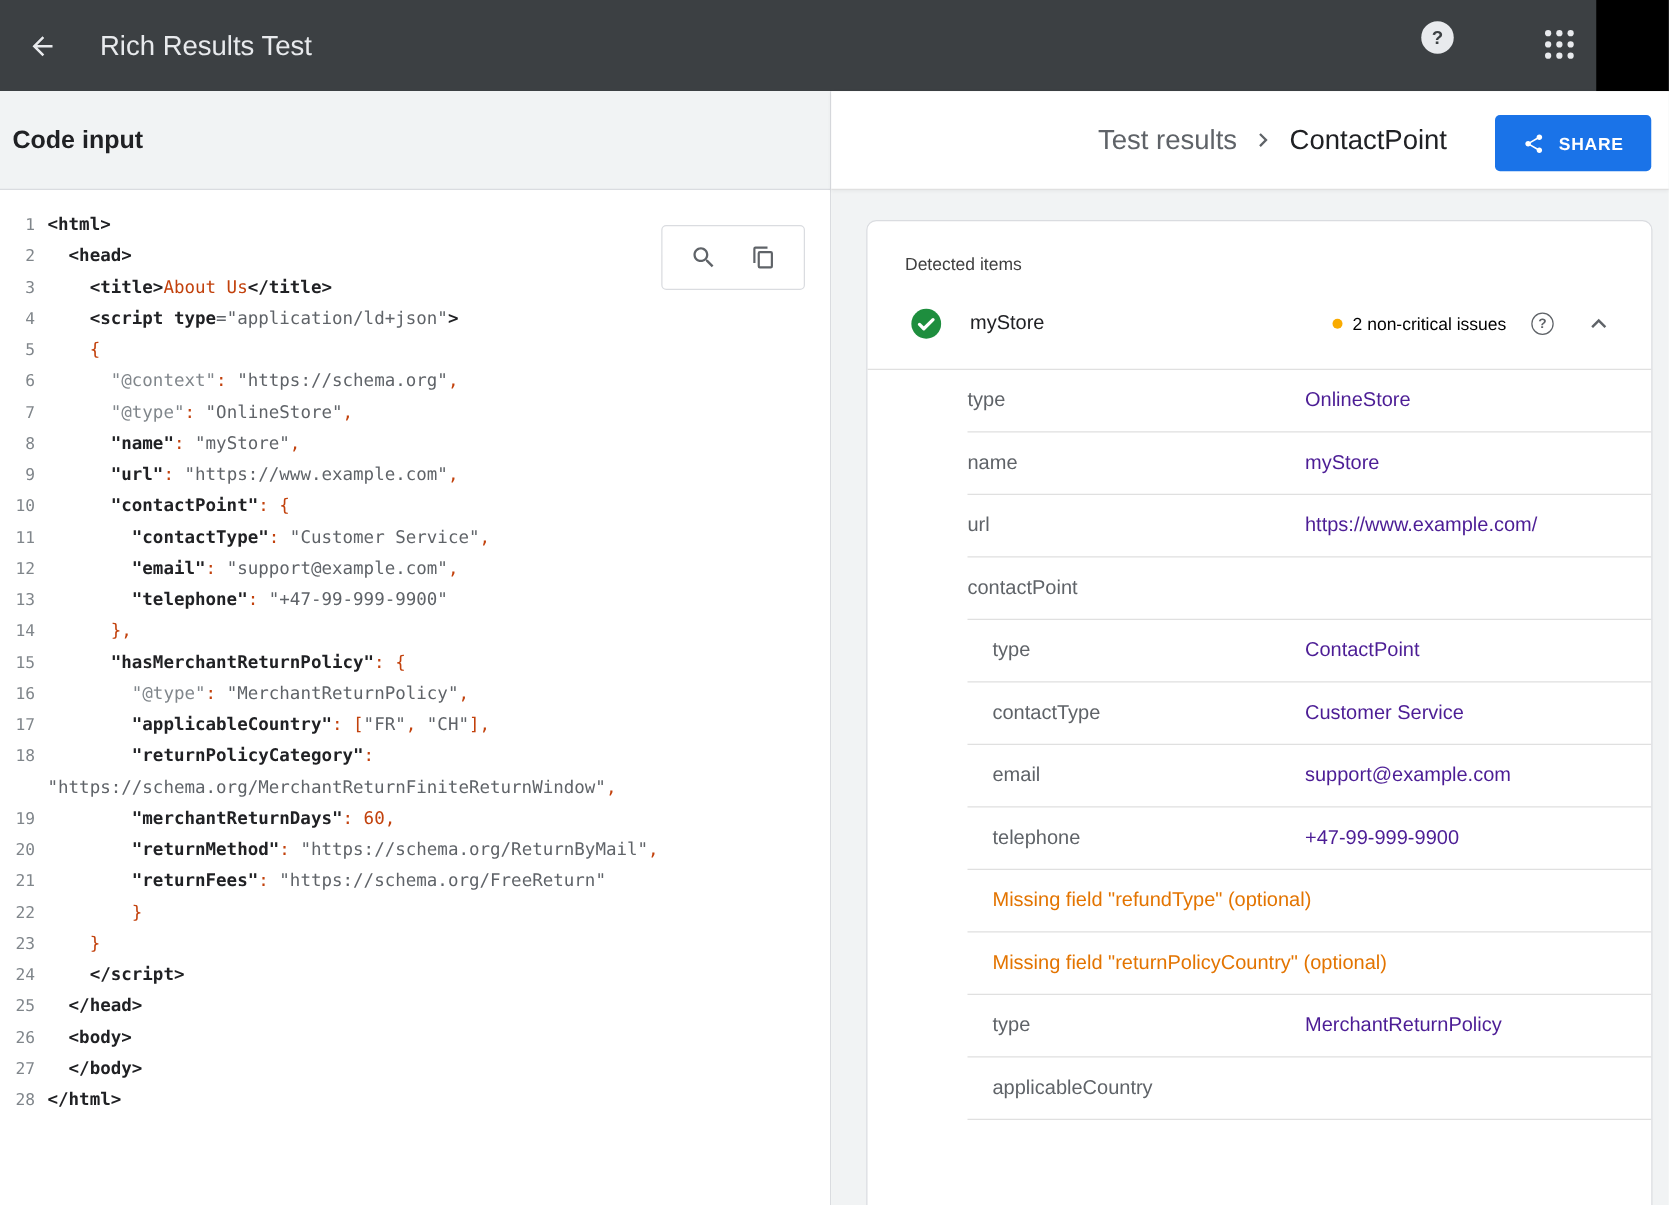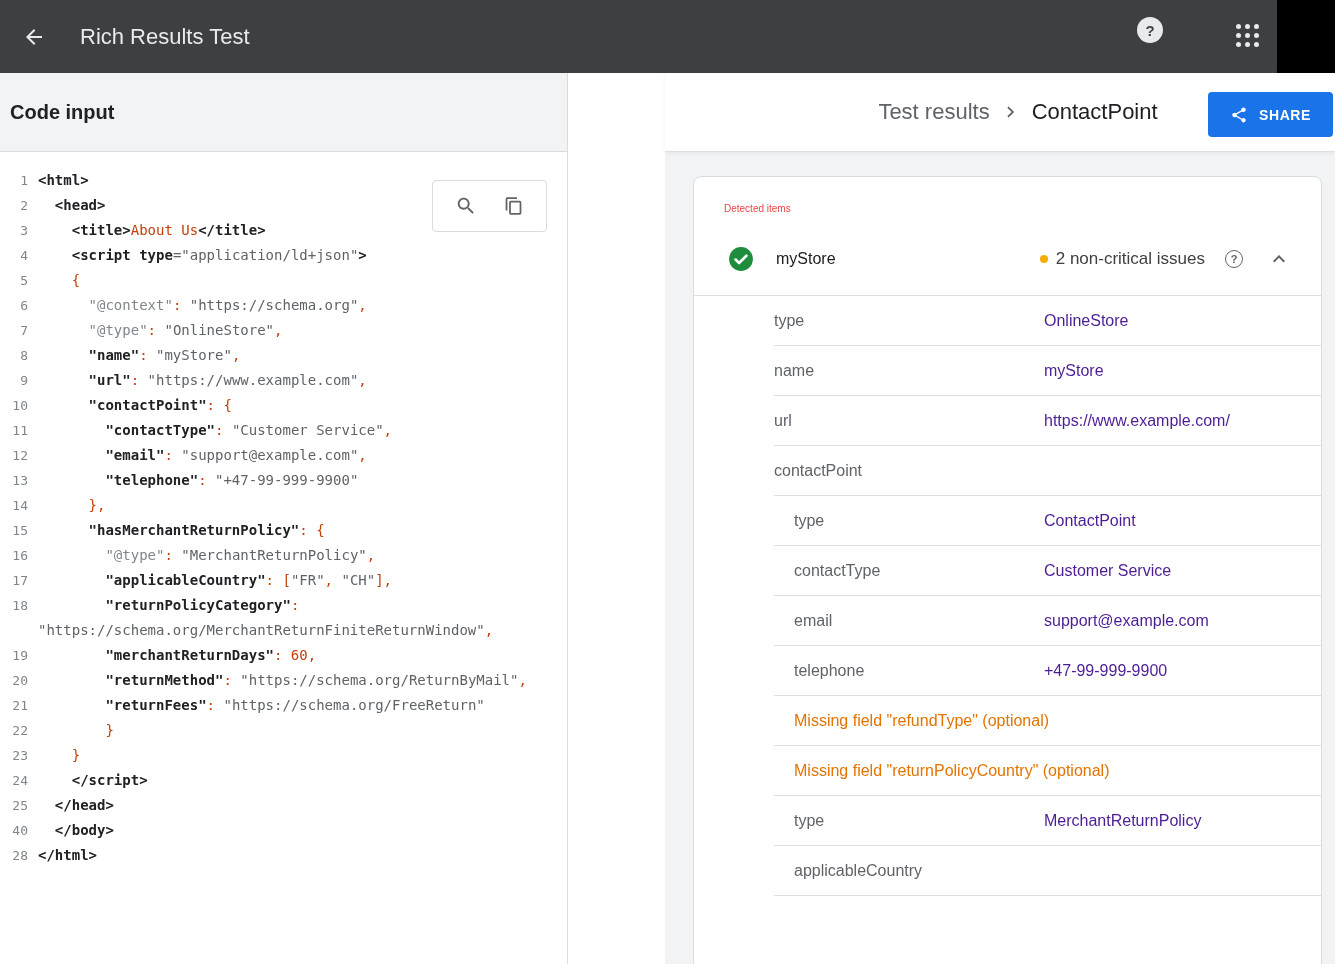--- a/index.html
+++ b/index.html
@@ -15,21 +15,21 @@
   .help-btn { position:absolute; left:1137px; top:17px; width:26px; height:26px;
               border-radius:50%; background:#e8eaed; color:#3c4043; font-weight:700;
               font-size:15px; display:flex; align-items:center; justify-content:center;
               cursor:pointer; }
   .apps-btn { position:absolute; left:1236px; top:24px; display:grid;
               grid-template-columns:repeat(3,5px); grid-gap:4px; cursor:pointer; }
   .apps-btn i { width:5px; height:5px; border-radius:50%; background:#e8eaed; }
   .corner-box { position:absolute; left:1277px; top:0; width:58px; height:73px; background:#000; }
 
   
-  .left-panel { position:absolute; top:73px; left:0; width:568px; height:891px;
+  .left-panel { position:absolute; top:73px; left:0; width:665px; height:891px;
                 background:#fff; border-right:1px solid #dadce0; }
   .code-header { height:79px; background:#f1f3f4; border-bottom:1px solid #dadce0;
                  display:flex; align-items:center; padding-left:10px; }
   .code-title { font-size:20px; font-weight:700; color:#202124; }
   .code-area { position:relative; height:811px; overflow:hidden; padding-top:16px; }
   .code-line { display:flex; line-height:25px; font-family:"DejaVu Sans Mono", monospace;
                font-size:14px; white-space:pre; }
   .ln { width:38px; flex-shrink:0; text-align:right; padding-right:10px;
         color:#80868b; font-size:13px; user-select:none; }
   .tok-tag   { color:#202124; font-weight:700; }
@@ -45,34 +45,34 @@
 
   
   .right-panel { position:absolute; top:73px; left:665px; width:670px; height:891px;
                  background:#f1f3f4; }
   .results-header { position:relative; height:79px; background:#fff;
                     border-bottom:1px solid #e0e0e0; box-shadow:0 1px 3px rgba(60,64,67,.08);
                     display:flex; align-items:center; padding-left:36px; z-index:2;justify-content:center; }
   .crumb-parent { font-size:22px; color:#5f6368; cursor:pointer; }
   .crumb-sep { display:flex; margin:0 10px; }
   .crumb-current { font-size:22px; color:#202124; }
-  .share-btn { position:absolute; right:2px; top:19px; height:45px; padding:0 22px;
+  .share-btn { position:absolute; right:14px; top:19px; height:45px; padding:0 22px;
                background:#1a73e8; border:none; border-radius:4px; color:#fff;
                font-family:"Liberation Sans", sans-serif; font-size:14px; font-weight:700;
                letter-spacing:.6px; display:flex; align-items:center; gap:11px; cursor:pointer; }
   .results-body { height:812px; overflow:hidden; padding:24px 13px 0 28px; }
   .card { background:#fff; border:1px solid #dadce0; border-radius:8px; min-height:1200px; }
-  .detected-label { padding:26px 0 0 30px; font-size:10px; color:#ef4444; height:46px; }
+  .detected-label { padding:26px 0 0 30px; font-size:14px; color:#404040; height:46px; }
   .item-header { display:flex; align-items:center; height:73px;
                  padding:0 30px 0 34px; border-bottom:1px solid #e0e0e0; cursor:pointer; }
   .check-icon { display:flex; }
   .item-name { font-size:16px; color:#202124; margin-left:22px; }
   .item-right { margin-left:auto; display:flex; align-items:center; }
   .issue-dot { width:8px; height:8px; border-radius:50%; background:#f9ab00; }
-  .issue-text { font-size:17px; color:#404040; margin-left:8px; }
+  .issue-text { font-size:14px; color:#000000; margin-left:8px; }
   .help-outline { width:18px; height:18px; border:1.5px solid #5f6368; border-radius:50%;
                   color:#5f6368; font-size:11px; font-weight:700; display:flex;
                   align-items:center; justify-content:center; margin-left:20px; cursor:pointer; }
   .chevron-up { display:flex; margin-left:24px; cursor:pointer; }
 
   .row { margin-left:80px; min-height:50px; display:flex; align-items:center;
          border-bottom:1px solid #e0e0e0; padding-right:24px; }
   .row .key { width:270px; flex-shrink:0; font-size:16px; color:#5f6368; }
   .row.indent2 .key { padding-left:20px; }
   .row .value { font-size:16px; color:#4c1d95; }
@@ -128,21 +128,22 @@
         <div class="code-line"><span class="ln">17</span><span class="lc"><span class="tok-plain">        </span><span class="tok-key">"applicableCountry"</span><span class="tok-plain">: [</span><span class="tok-str">"FR"</span><span class="tok-plain">, </span><span class="tok-str">"CH"</span><span class="tok-plain">],</span></span></div>
         <div class="code-line"><span class="ln">18</span><span class="lc"><span class="tok-plain">        </span><span class="tok-key">"returnPolicyCategory"</span><span class="tok-plain">:</span></span></div>
         <div class="code-line"><span class="ln"></span><span class="lc"><span class="tok-str">"https://schema.org/MerchantReturnFiniteReturnWindow"</span><span class="tok-plain">,</span></span></div>
         <div class="code-line"><span class="ln">19</span><span class="lc"><span class="tok-plain">        </span><span class="tok-key">"merchantReturnDays"</span><span class="tok-plain">: 60,</span></span></div>
         <div class="code-line"><span class="ln">20</span><span class="lc"><span class="tok-plain">        </span><span class="tok-key">"returnMethod"</span><span class="tok-plain">: </span><span class="tok-str">"https://schema.org/ReturnByMail"</span><span class="tok-plain">,</span></span></div>
         <div class="code-line"><span class="ln">21</span><span class="lc"><span class="tok-plain">        </span><span class="tok-key">"returnFees"</span><span class="tok-plain">: </span><span class="tok-str">"https://schema.org/FreeReturn"</span></span></div>
         <div class="code-line"><span class="ln">22</span><span class="lc"><span class="tok-plain">        }</span></span></div>
         <div class="code-line"><span class="ln">23</span><span class="lc"><span class="tok-plain">    }</span></span></div>
         <div class="code-line"><span class="ln">24</span><span class="lc"><span class="tok-tag">    &lt;/script&gt;</span></span></div>
         <div class="code-line"><span class="ln">25</span><span class="lc"><span class="tok-tag">  &lt;/head&gt;</span></span></div>
-        <div class="code-line"><span class="ln">40</span><span class="lc"><span class="tok-tag">  &lt;/body&gt;</span></span></div>
+        <div class="code-line"><span class="ln">26</span><span class="lc"><span class="tok-tag">  &lt;body&gt;</span></span></div>
+        <div class="code-line"><span class="ln">27</span><span class="lc"><span class="tok-tag">  &lt;/body&gt;</span></span></div>
         <div class="code-line"><span class="ln">28</span><span class="lc"><span class="tok-tag">&lt;/html&gt;</span></span></div>
       </div>
     <div class="code-toolbar">
       <span>
         <svg width="22" height="22" viewBox="0 0 24 24" fill="#5f6368">
             <path d="M15.5 14h-.79l-.28-.27C15.41 12.59 16 11.11 16 9.5 16 5.91 13.09 3 9.5 3S3 5.91 3 9.5 5.91 16 9.5 16c1.61 0 3.09-.59 4.23-1.57l.27.28v.79l5 4.99L20.49 19l-4.99-5zm-6 0C7.01 14 5 11.99 5 9.5S7.01 5 9.5 5 14 7.01 14 9.5 11.99 14 9.5 14z"></path>
           </svg>
       </span>
       <span>
         <svg width="21" height="22" viewBox="0 0 24 24" fill="none" stroke="#5f6368" stroke-width="2">

